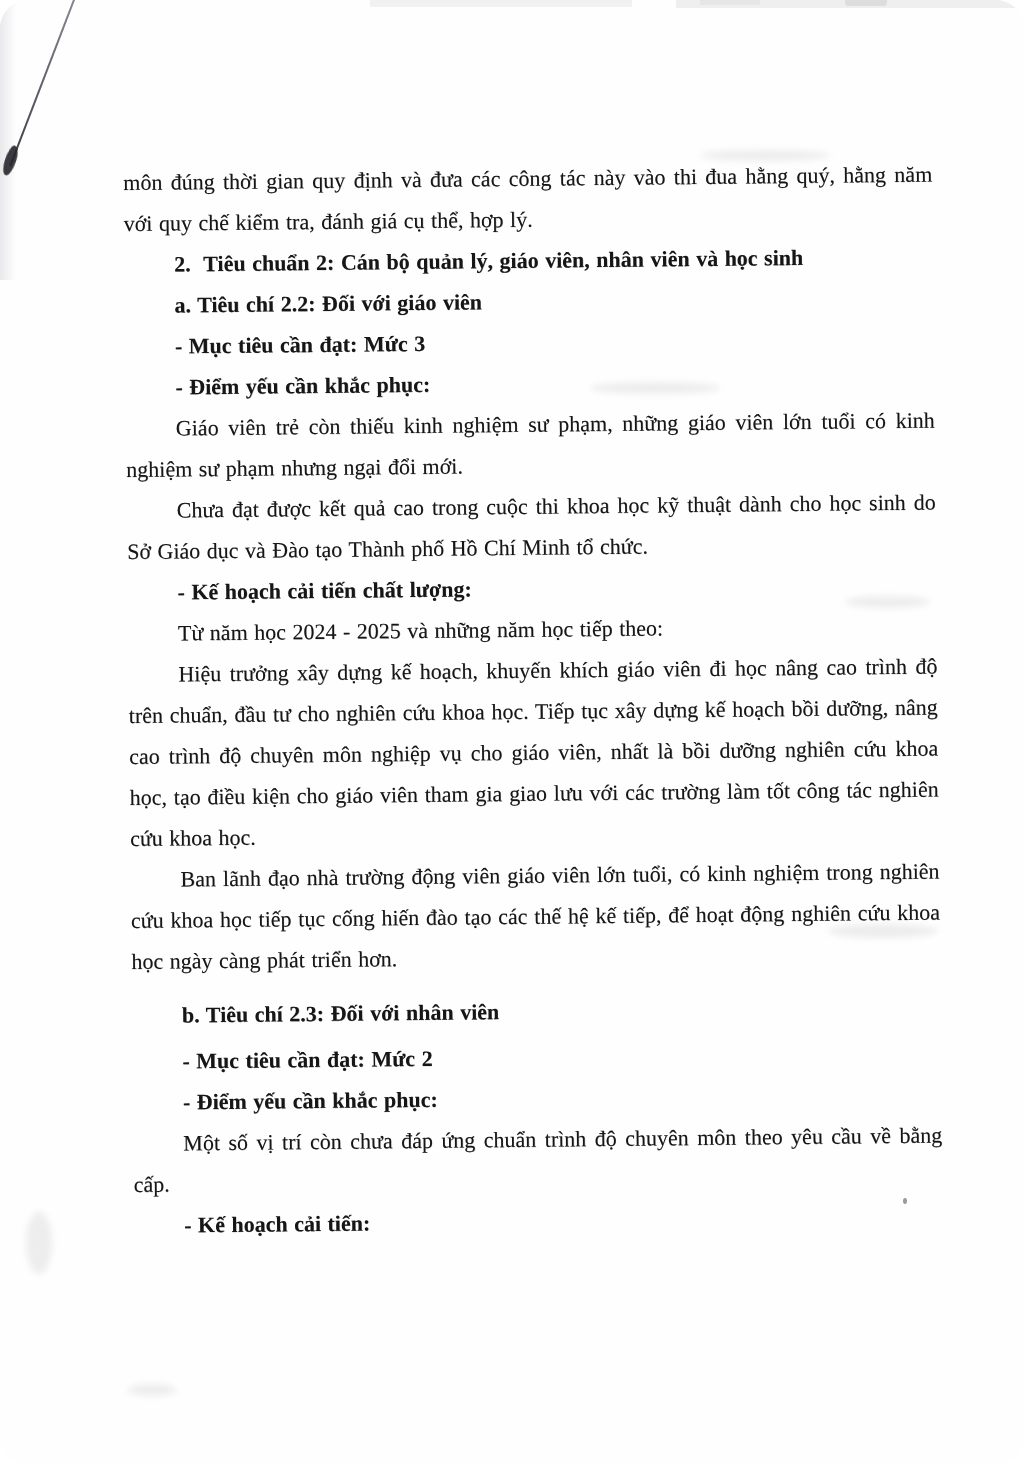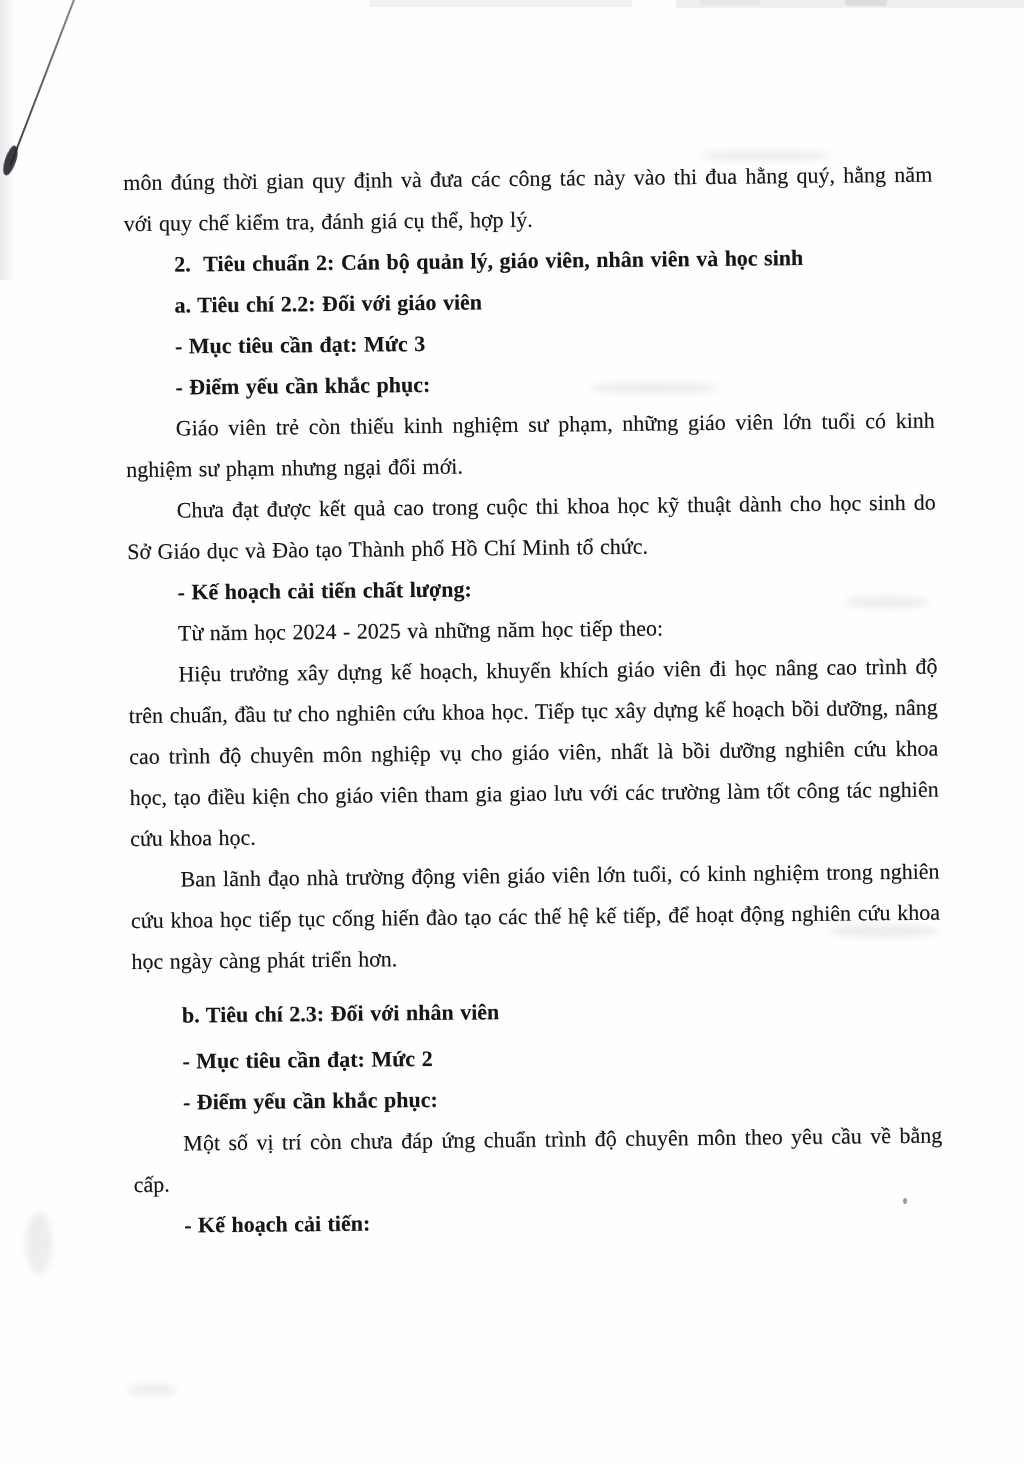--- a/index.html
+++ b/index.html
@@ -7,20 +7,21 @@
     padding: 0;
     background: #ffffff;
     font-family: "Liberation Serif", "DejaVu Serif", serif;
   }
   .page {
     position: relative;
     width: 1024px;
     height: 1464px;
     background: #fefefe;
     overflow: hidden;
+    border-radius: 28px;
   }
   
   .text-block {
     position: absolute;
     left: 123px;
     top: 162px;
     width: 809px;
     transform: rotate(-0.6deg);
     transform-origin: 0 0;
     color: #161616;

